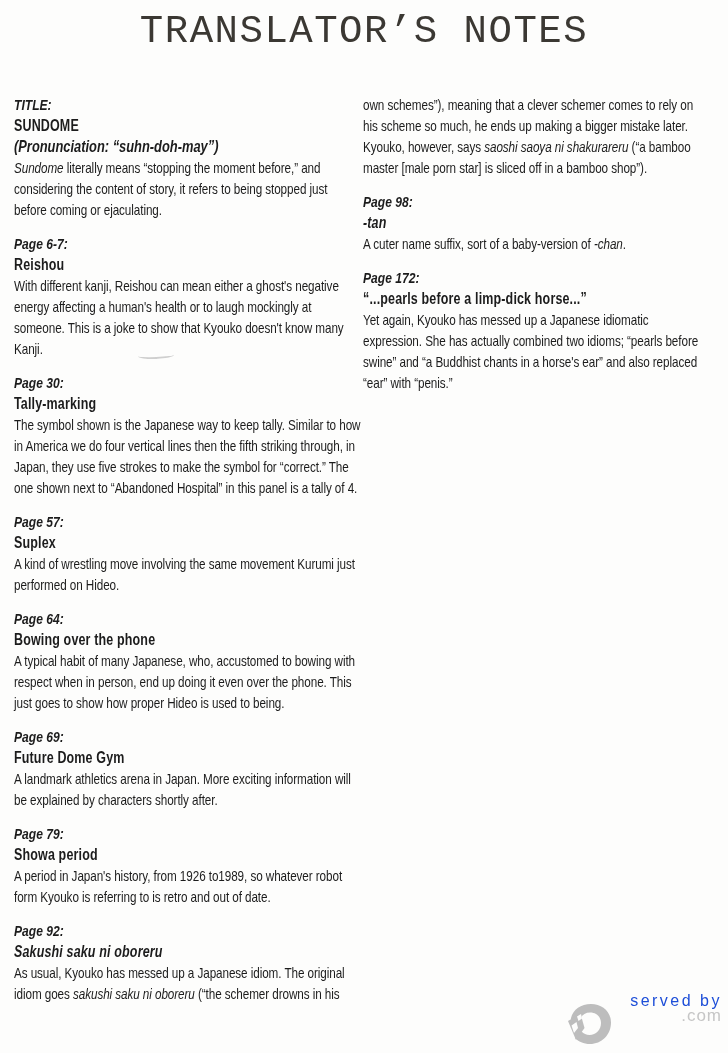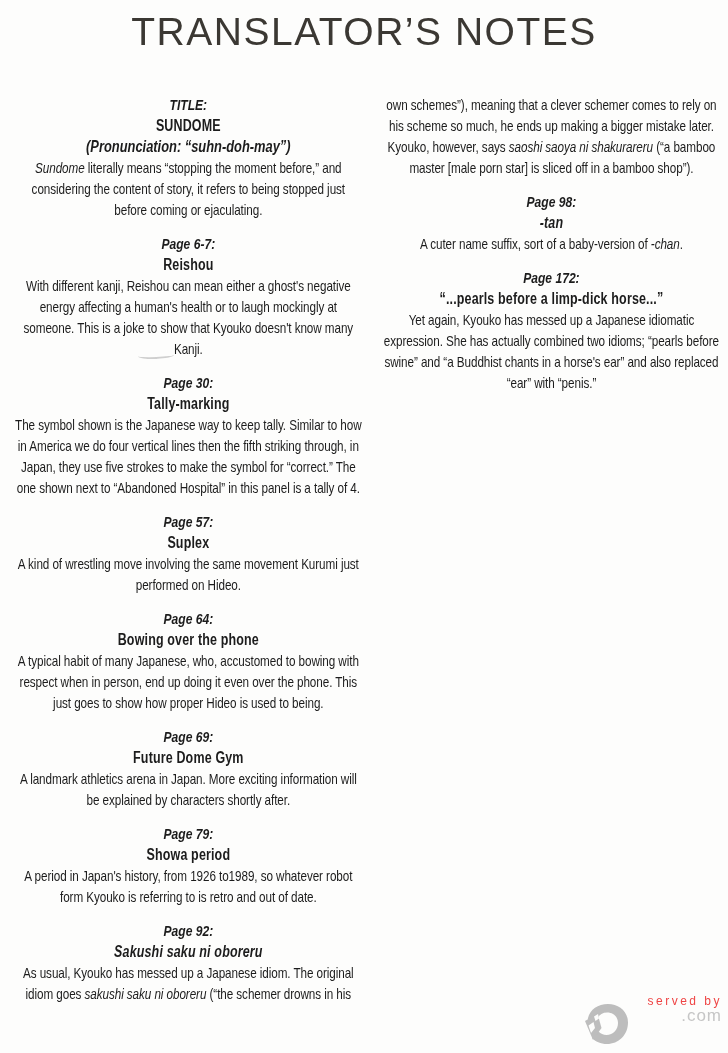--- a/index.html
+++ b/index.html
@@ -4,28 +4,28 @@
 <style>
   html,body{margin:0;padding:0;}
   body{
     width:728px;height:1053px;position:relative;overflow:hidden;
     background:#fdfdfc;color:#1c1c1c;
     font-family:"Liberation Sans",sans-serif;
   }
   
   .page-title{
     margin:10px 0 0 0;text-align:center;
-    font-family:Liberation Sans, sans-serif;
+    font-family:Liberation Mono, monospace;
     font-weight:500;font-size:39px;letter-spacing:1.5px;
     color:#3b3833;
   }
   
   .columns{
-    display:grid;grid-template-columns:349px 1fr;column-gap:18px;
-    padding:0 6px 0 14px;margin-top:40px;text-align:center;
+    display:grid;grid-template-columns:349px 1fr;
+    padding:0 6px 0 14px;margin-top:40px;
   }
   
   .col-inner{transform:scaleX(0.78);transform-origin:left top;}
   .col-inner.left{width:447px;}
   .col-inner.right{width:437px;}
   .note{margin:0 0 13px 0;}
   .nlabel{
     font-style:italic;font-weight:700;font-size:15.5px;line-height:21px;
   }
   .nheading{
@@ -47,21 +47,21 @@
   }
   
   .watermark{
     position:absolute;right:6px;bottom:2px;
     display:flex;align-items:flex-start;
     color:#bcbcbc;user-select:none;
   }
   .fox{margin-top:8px;flex:0 0 auto;}
   .wm-text{display:flex;flex-direction:column;margin-left:2px;}
   .served{
-    font-size:12px;letter-spacing:2.5px;color:#ef4444;
+    font-size:16px;letter-spacing:2.5px;color:#1d4ed8;
     padding-left:12px;line-height:16px;
   }
   .brand{
     font-size:35px;line-height:32px;letter-spacing:-1px;color:#b9b9b9;
     white-space:nowrap;
   }
   .brand .bold{font-weight:700;}
   .brand .light{font-weight:400;color:#c2c2c2;}
   .tld{
     align-self:flex-end;font-size:17px;letter-spacing:1px;

